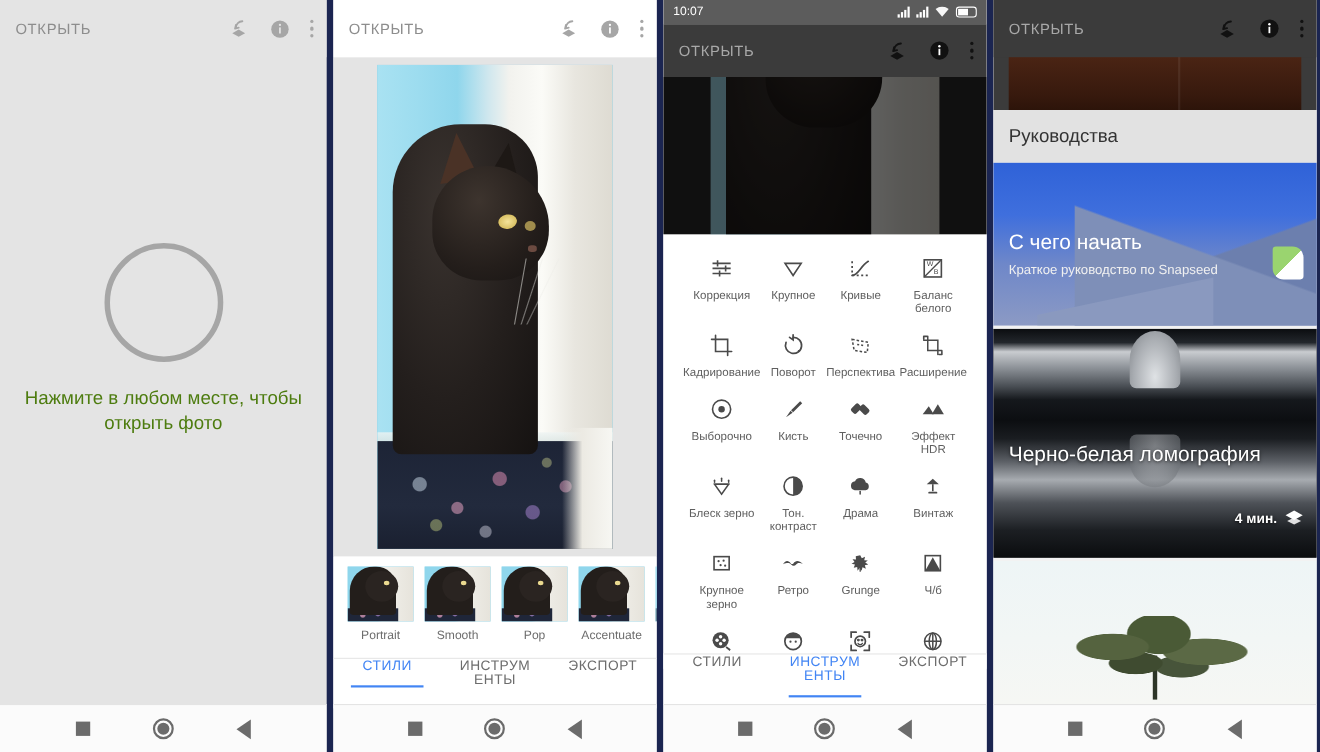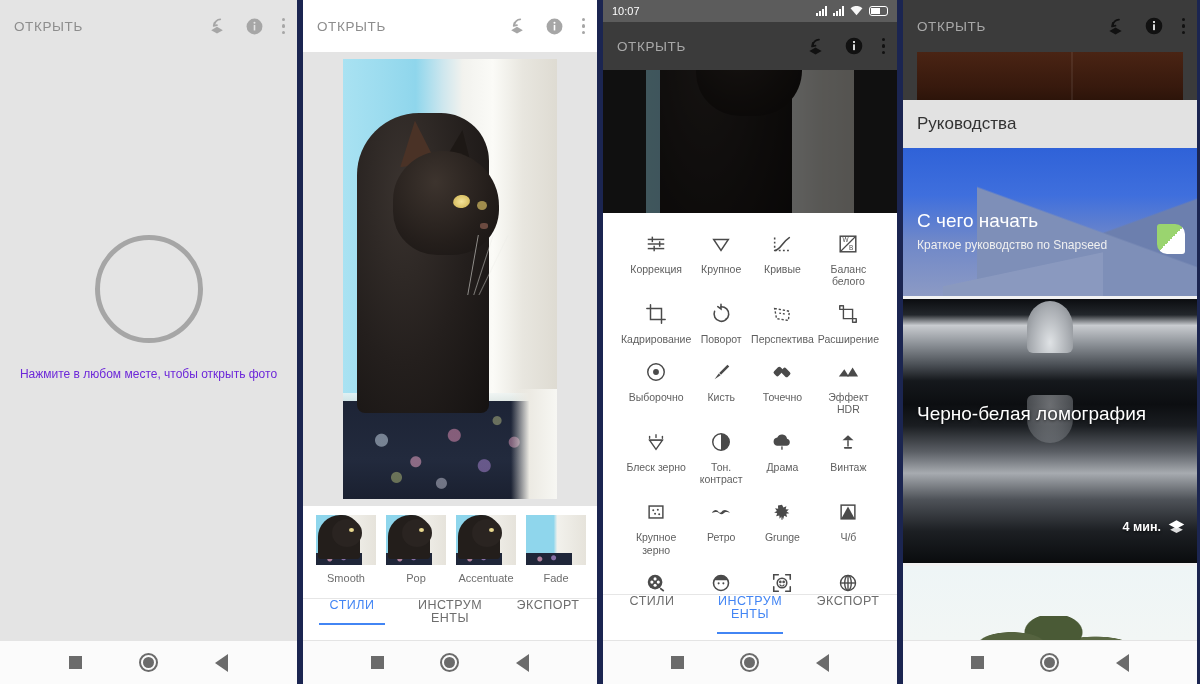--- a/index.html
+++ b/index.html
@@ -73,21 +73,21 @@
     display: flex; flex-direction: column; align-items: center; justify-content: center;
   }
   .plus-circle {
     width: 108px; height: 108px; border-radius: 50%;
     border: 5px solid #a6a6a6;
     display: flex; align-items: center; justify-content: center;
     margin-bottom: 45px;
   }
   .plus-wrap { position: relative; width: 108px; height:108px; display:flex; align-items:center; justify-content:center;}
   .empty-text {
-    color: #6d28d9; font-size: 12px; text-align: center;
+    color: #4d7c0f; font-size: 17px; text-align: center;
     line-height: 1.35; width: 292px;
   }
 
   
   .p2 .appbar { background: #fff; }
   .p2 .appbar .title { color: #8d8d8d; }
   .photo-stage {
     height: 454px; background: #e4e4e4;
     display: flex; align-items: center; justify-content: center;
   }
@@ -301,21 +301,21 @@
   .tut-card .sub {
     position: absolute; left: 14px; font-size: 12px; color: #f0f0f0;
   }
   .tut-card.c1 .ttl { top: 62px; }
   .tut-card.c1 .sub { top: 90px; }
   .leaf-logo { position: absolute; right: 12px; top: 76px; width: 28px; height: 30px; }
   .leaf-logo .lf { position:absolute; inset:0;
     background: linear-gradient(135deg,#9ad46f 0 50%, #ffffff 50% 100%);
     border-radius: 3px 10px 3px 10px; }
 
-  .tut-card.c2 { height: 264px; background: #15171a; }
+  .tut-card.c2 { height: 208px; background: #15171a; }
   .tut-card.c2 .bw {
     position: absolute; inset: 0;
     background:
       linear-gradient(to bottom,
         #0b0d10 0%, #23272c 6%,
         #c9ccd0 10%, #8d9298 17%, #4a4f55 25%,
         #15181c 31%, #0c0e11 40%,
         #1a1d21 48%, #5c6066 58%, #a7abb0 66%,
         #4e5258 76%, #1c1f23 88%, #0a0c0e 100%);
   }
@@ -445,20 +445,30 @@
         <div class="cat-ear-r"></div>
         <div class="cat-head"></div>
         <div class="cat-eye"></div>
         <div class="cat-eye2"></div>
         <div class="cat-nose"></div>
         <div class="cat-whisk"></div>
       </div>
     </div>
 
     <div class="styles-strip">
+      <div class="style-item">
+        <div class="style-thumb">
+          <div class="mini-bg"></div>
+            <div class="mini-rug"></div>
+            <div class="mini-cat"></div>
+          <div class="mini-head"></div>
+            <div class="mini-eye"></div>
+        </div>
+        <div class="style-label">Portrait</div>
+      </div>
       <div class="style-item">
         <div class="style-thumb">
           <div class="mini-bg"></div>
             <div class="mini-rug"></div>
             <div class="mini-cat"></div>
           <div class="mini-head"></div>
             <div class="mini-eye"></div>
         </div>
         <div class="style-label">Smooth</div>
       </div>

